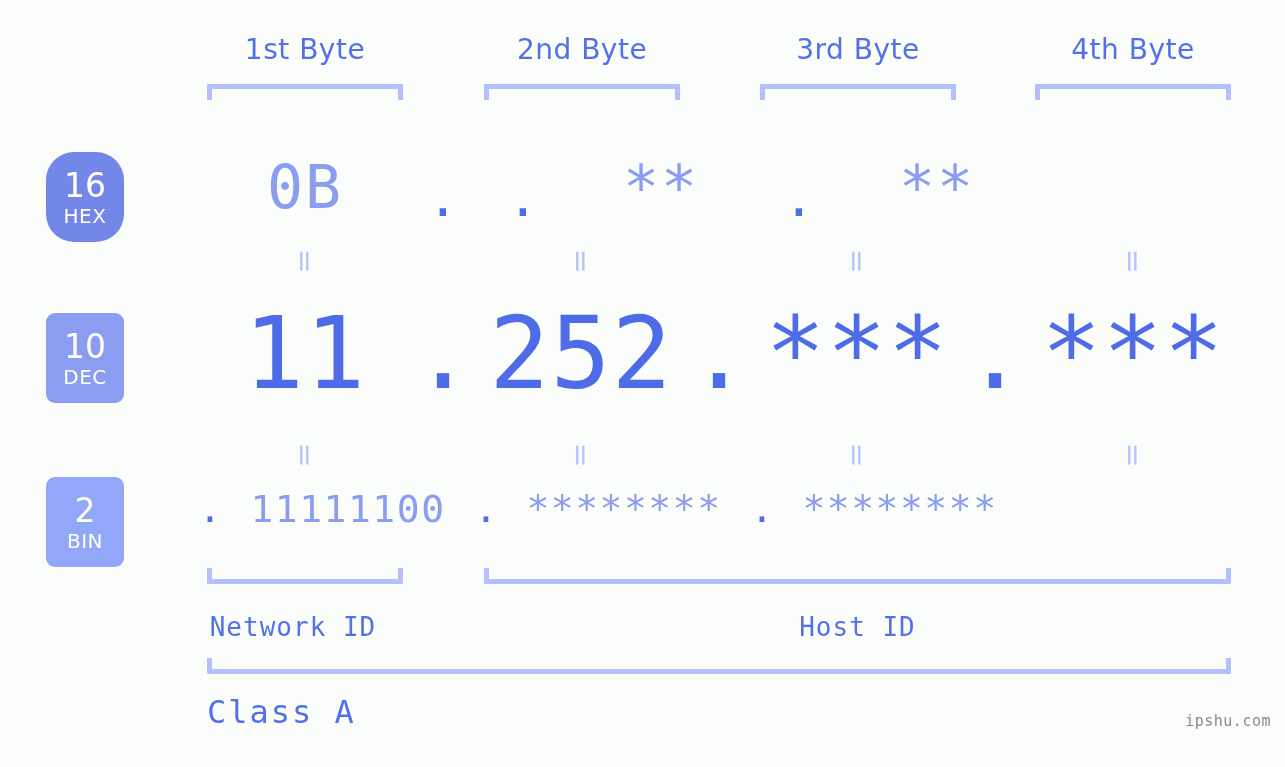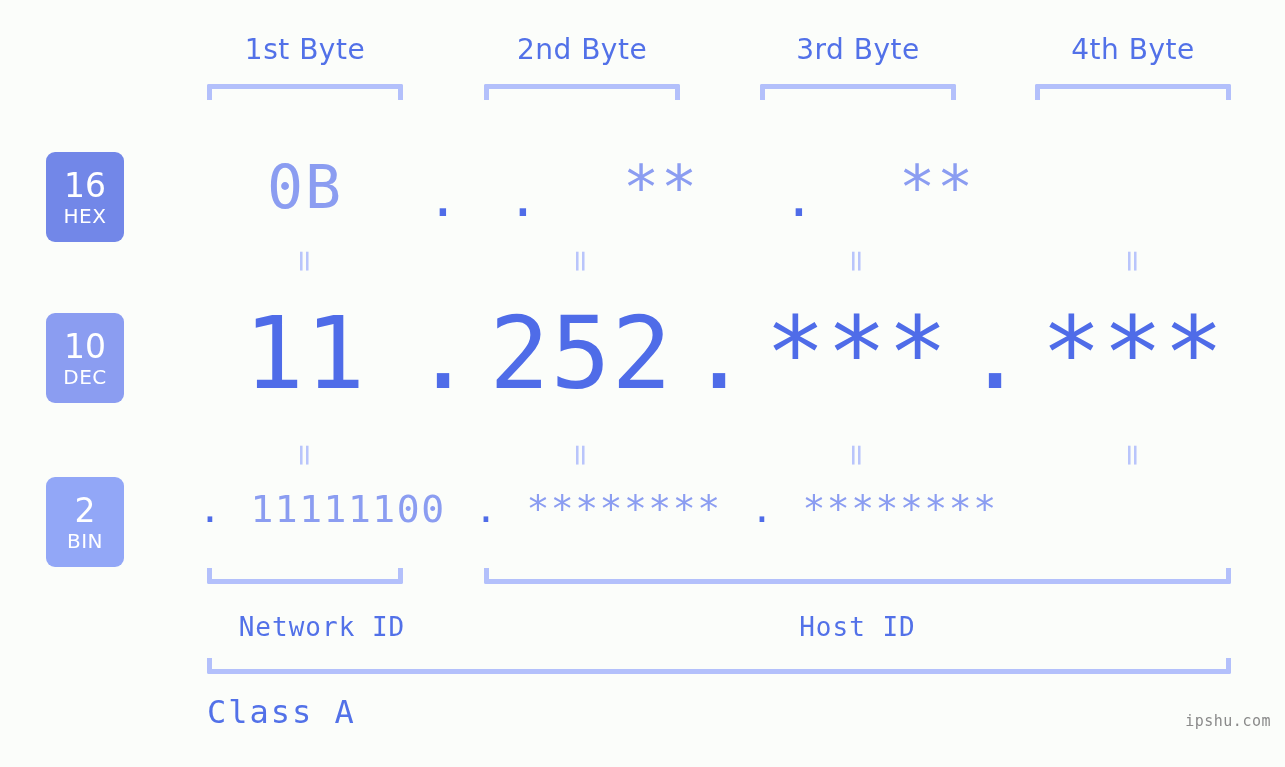--- a/index.html
+++ b/index.html
@@ -73,21 +73,21 @@
     font-size: 33px;
     font-weight: 400;
     letter-spacing: 0px;
   }
   .badge .name {
     font-size: 20px;
     font-weight: 400;
     margin-top: 4px;
     letter-spacing: 0.5px;
   }
-  #badge-hex { top: 152px; background: #7287e8; }
+  #badge-hex { top: 152px; background: #7287e8; border-radius: 28px; }
   #badge-dec { top: 313px; background: #8b9df1; }
   #badge-bin { top: 477px; background: #92a7f7; }
 
   
   .row {
     position: absolute;
     left: 170px;
     width: 1095px;
     display: flex;
     align-items: baseline;
@@ -264,21 +264,21 @@
     <div class="cell" style="width:196px;">11111100</div>
     <div class="sep" style="width:80px;">.</div>
     <div class="cell" style="width:196px;">********</div>
     <div class="sep" style="width:80px;">.</div>
     <div class="cell" style="width:196px;">********</div>
   </div>
 
   <div class="bracket-bottom" style="left:207px;top:568px;width:196px;"></div>
   <div class="bracket-bottom" style="left:484px;top:568px;width:747px;"></div>
 
-  <div class="id-label" style="left:224px;width:196px;">Network ID</div>
+  <div class="id-label" style="left:195px;width:196px;">Network ID</div>
   <div class="id-label" style="left:484px;width:747px;">Host ID</div>
 
   <div class="bracket-bottom" style="left:207px;top:658px;width:1024px;"></div>
   <div id="class-label">Class A</div>
 
   <div id="watermark">ipshu.com</div>
 
 </div>
 
 </body></html>

